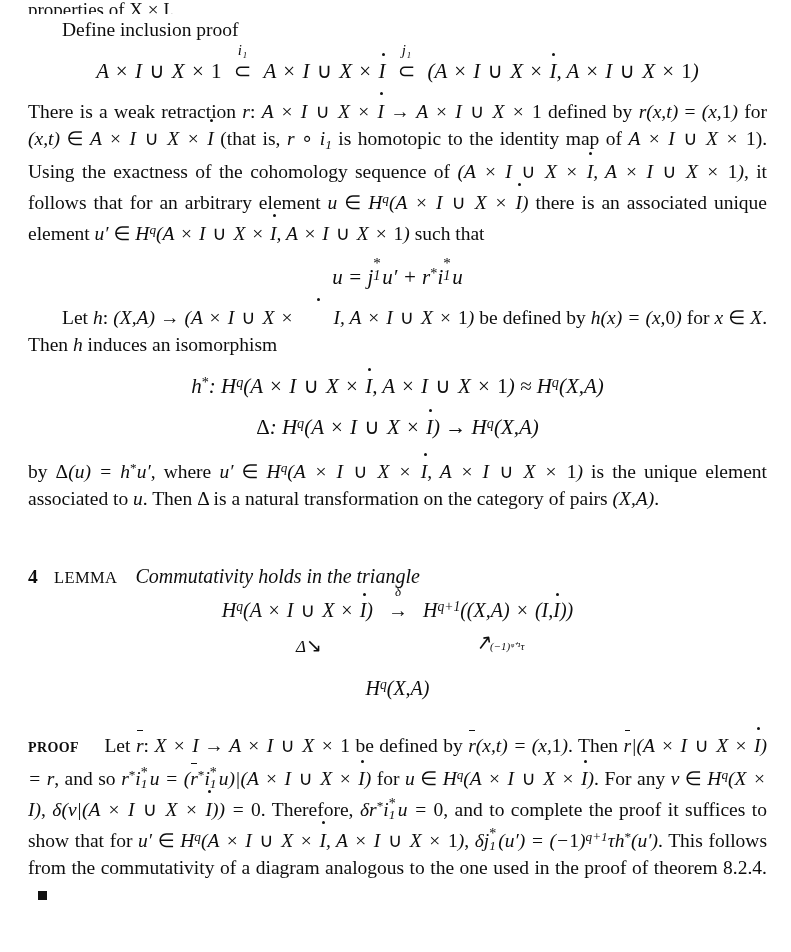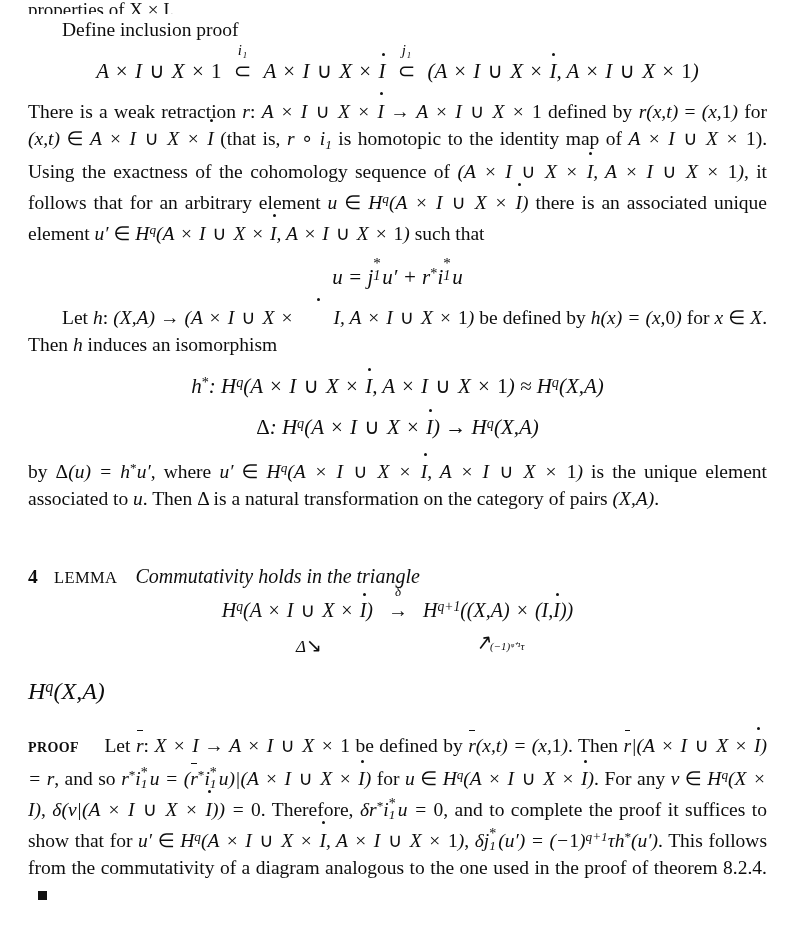--- a/index.html
+++ b/index.html
@@ -188,22 +188,22 @@
   }
   .diag-right .sublbl {
     position: absolute;
     left: 14px;
     top: 8px;
     font-size: 11px;
     font-style: italic;
     white-space: nowrap;
   }
   .tri-bottom {
-    text-align: left;
-    font-size: 24px;
+    text-align: center;
+    font-size: 20px;
     margin-top: 6px;
   }
   .proof-kw {
     font-variant: small-caps;
     font-weight: bold;
     font-size: 14px;
     letter-spacing: 0.4px;
     margin-right: 20px;
   }
   .qed {

